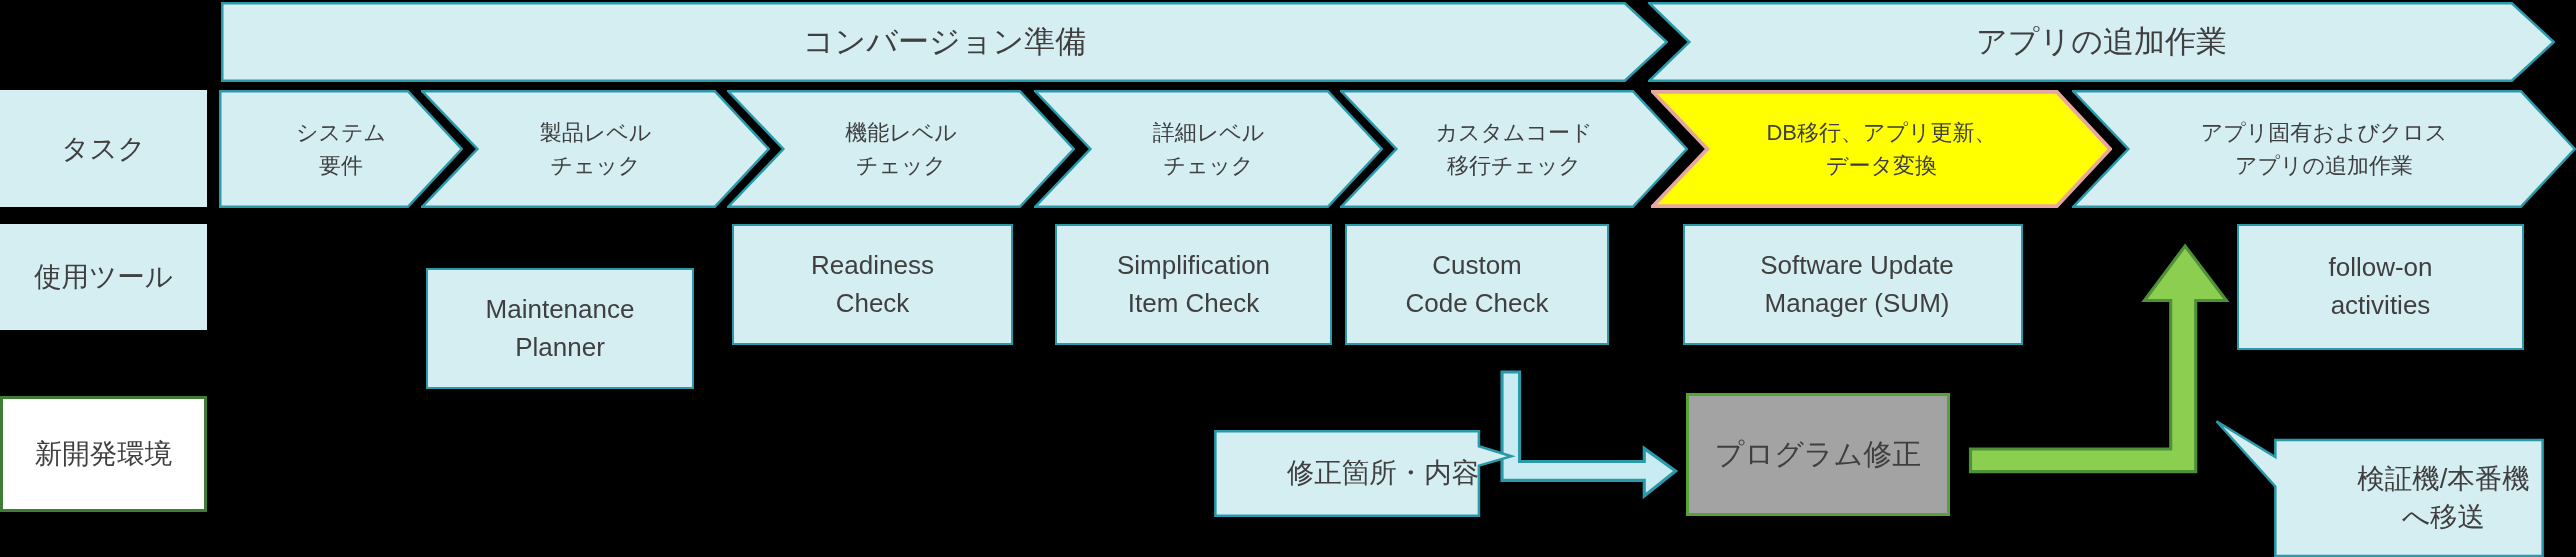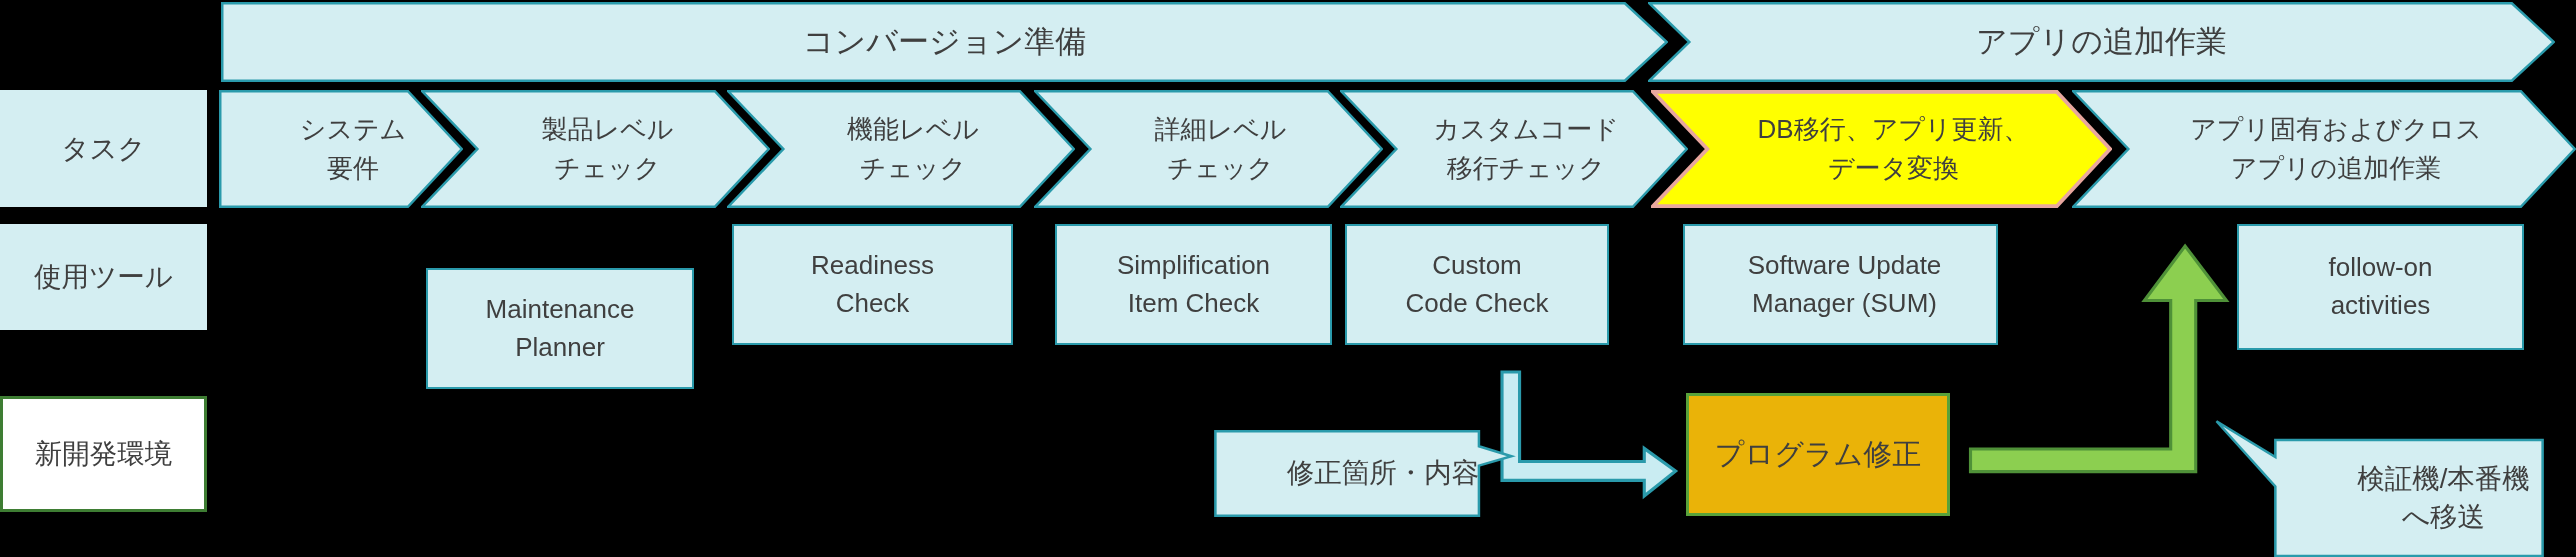--- a/index.html
+++ b/index.html
@@ -14,35 +14,35 @@
   .poly-yellow{fill:#ffff00;stroke:#e8a79e;stroke-width:6;}
   .poly-arrow-cyan{fill:#c9ecf2;stroke:#2a9aab;stroke-width:5;}
   .poly-arrow-green{fill:#8ccf50;stroke:#4f9138;stroke-width:5;}
   .poly-callout{fill:#d4eef2;stroke:#2a9aab;stroke-width:4;}
   .shape-label{
     position:absolute;left:0;top:0;width:100%;height:100%;
     display:flex;align-items:center;justify-content:center;text-align:center;
     white-space:pre-line;line-height:1.5;
   }
   .banner-label{font-size:31px;font-family:Liberation Serif, serif;}
-  .task-label{font-size:26px;margin-left:12px;}
+  .task-label{font-size:22px;}
   .row-label{
     position:absolute;display:flex;align-items:center;justify-content:center;
     text-align:center;background:#d4eef2;font-size:27.5px;white-space:pre-line;
   }
   .row-label.green{background:#ffffff;border:3.1px solid #3e7d33;box-sizing:border-box;}
   .tool-box{
     position:absolute;top:224px;height:121px;background:#d4eef2;
     border:2.5px solid #2a9aab;box-sizing:border-box;
     display:flex;align-items:center;justify-content:center;text-align:center;
     font-size:26px;line-height:1.45;white-space:pre-line;
   }
   .program-box{
     position:absolute;left:1686px;top:393px;width:264px;height:123px;
-    background:#eab308;border:3.1px solid #58a23a;box-sizing:border-box;
+    background:#a3a3a3;border:3.1px solid #58a23a;box-sizing:border-box;
     display:flex;align-items:center;justify-content:center;
     font-size:29px;white-space:pre-line;text-align:center;
   }
   .float-label{
     position:absolute;display:flex;align-items:center;justify-content:center;
     text-align:center;font-size:27.5px;line-height:1.4;white-space:pre-line;padding-left:35px;
   }
 </style>
 </head>
 <body>
@@ -124,21 +124,21 @@
   </div>
 
   <div class="tool-box" style="left:426px;width:268px;margin-top:44px;">Maintenance
 Planner</div>
   <div class="tool-box" style="left:732px;width:281px;">Readiness
 Check</div>
   <div class="tool-box" style="left:1055px;width:277px;">Simplification
 Item Check</div>
   <div class="tool-box" style="left:1345px;width:264px;">Custom
 Code Check</div>
-  <div class="tool-box" style="left:1683px;width:315px;padding-left:8px;">Software Update
+  <div class="tool-box" style="left:1683px;width:340px;padding-left:8px;">Software Update
 Manager (SUM)</div>
   <div class="tool-box" style="left:2237px;width:287px;height:126px;">follow-on
 activities</div>
 
   <div class="shape-wrap" style="left:1497px;top:367px;width:188px;height:134px;">
     <svg viewBox="0 0 300 214" preserveAspectRatio="none">
       <path class="poly-arrow-cyan" d="M8,8 L36,8 L36,151 L235,151 L235,130 L285,166 L235,206 L235,181 L8,181 Z"></path>
     </svg>
   </div>
 

